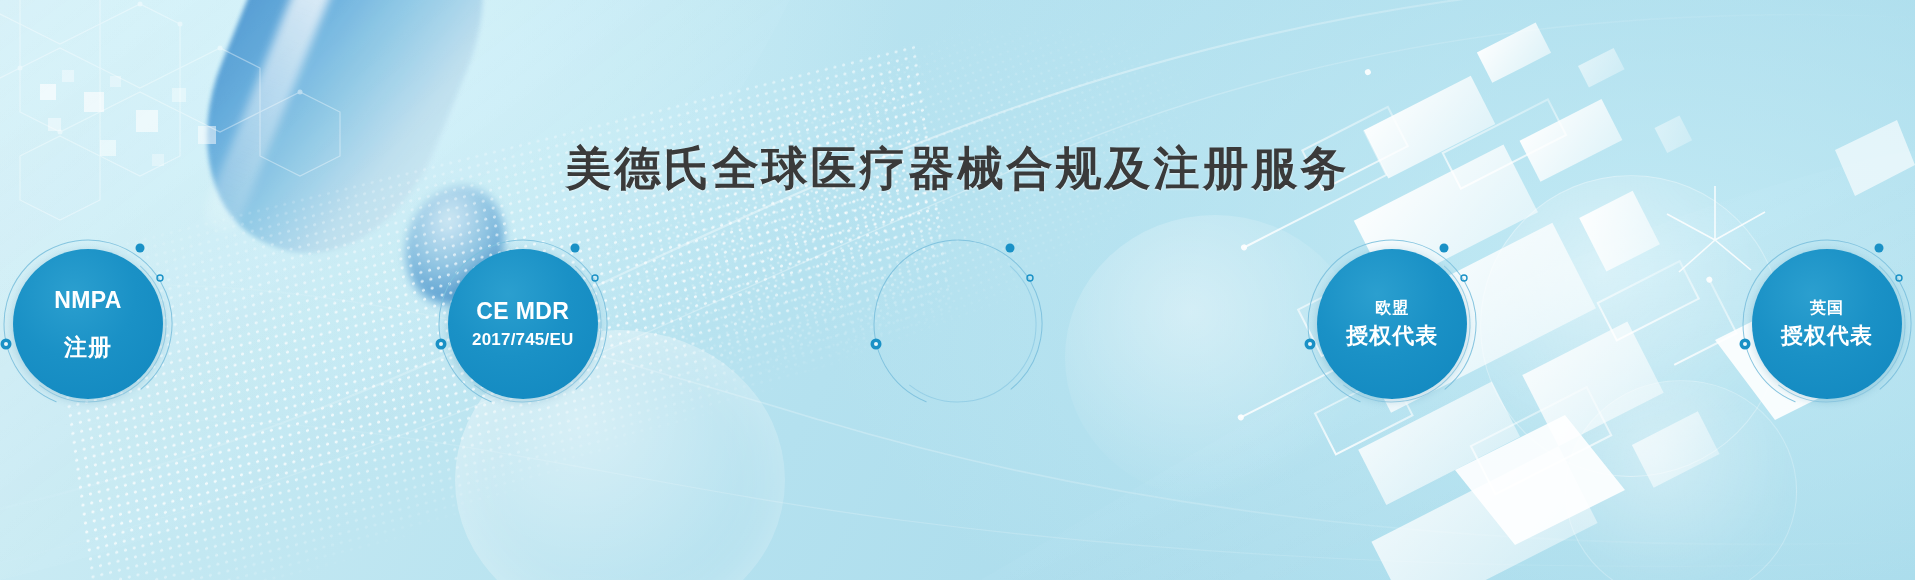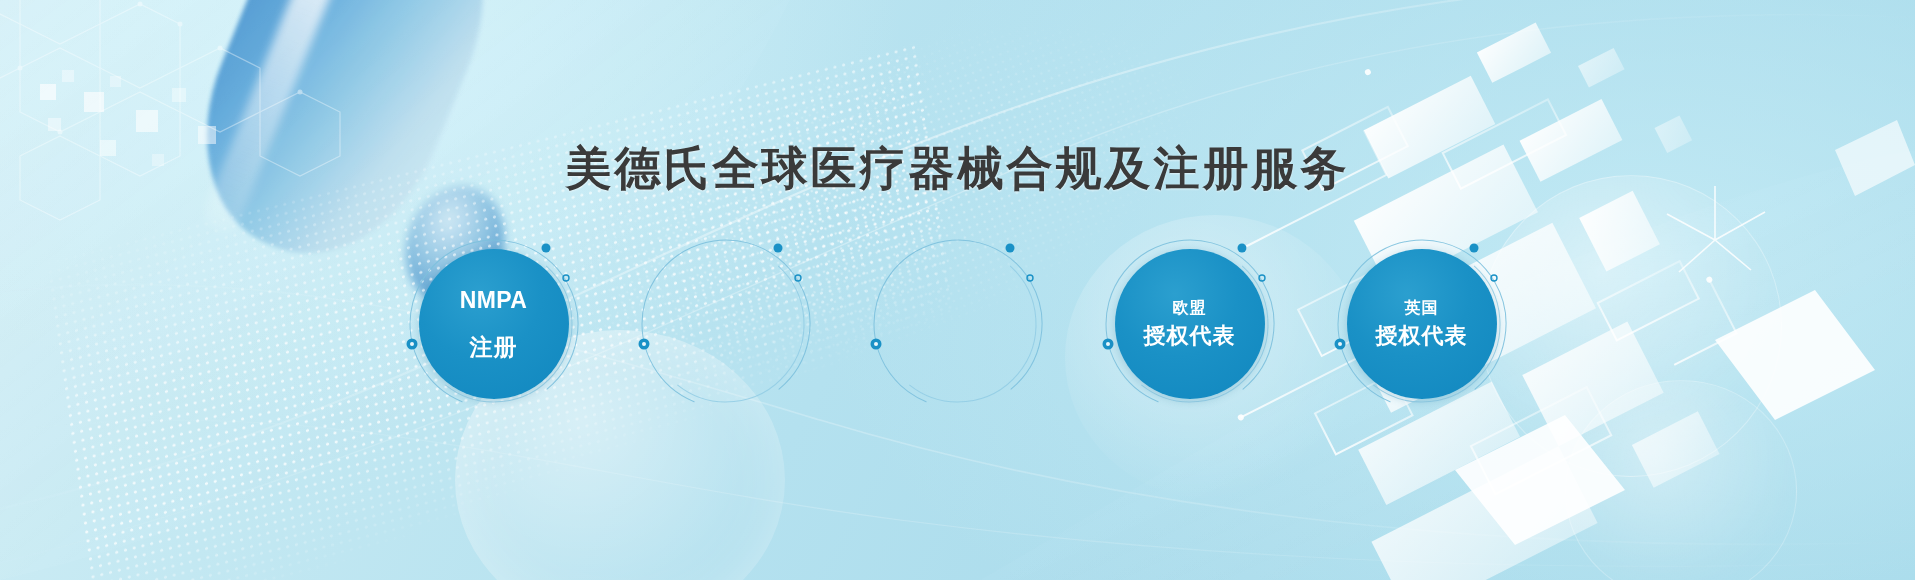--- a/index.html
+++ b/index.html
@@ -92,21 +92,21 @@
     font-size:46px;
     letter-spacing:3px;
     color:#3a3a3a;
     text-shadow:0 1px 2px rgba(255,255,255,.55);
     white-space:nowrap;
   }
 
   
   .badges{
     position:absolute;left:0;right:0;top:236px;
-    display:flex;justify-content:center;align-items:flex-start;
+    display:flex;justify-content:space-between;align-items:flex-start;
     gap:56px;
   }
   .badge-wrap{position:relative;width:176px;height:176px;}
   .ring{position:absolute;left:0;top:0;width:176px;height:176px;}
   .disc{
     position:absolute;left:13px;top:13px;width:150px;height:150px;border-radius:50%;
     background:radial-gradient(circle at 40% 30%,#2b9fcf 0%,#1a91c6 45%,#1187bf 100%);
     box-shadow:0 2px 10px rgba(14,95,140,.22);
     display:flex;flex-direction:column;align-items:center;justify-content:center;
     text-align:center;color:#fff;line-height:1.18;
@@ -279,20 +279,24 @@
 
     <div class="badge-wrap">
       <svg class="ring" viewBox="0 0 176 176">
         <circle cx="88" cy="88" r="84" fill="none" stroke="#7cc0dd" stroke-width="1" stroke-dasharray="250 90" stroke-linecap="round" transform="rotate(-120 88 88)" opacity=".9"></circle>
         <circle cx="88" cy="88" r="78" fill="none" stroke="#8fcbe4" stroke-width="1" stroke-dasharray="120 250" stroke-linecap="round" transform="rotate(40 88 88)" opacity=".8"></circle>
         <circle cx="6" cy="108" r="5.5" fill="#1a91c6"></circle>
         <circle cx="6" cy="108" r="2" fill="#eaf7fc"></circle>
         <circle cx="140" cy="12" r="4.5" fill="#1a91c6"></circle>
         <circle cx="160" cy="42" r="3" fill="none" stroke="#1a91c6" stroke-width="1.4"></circle>
       </svg>
+      <div class="disc">
+        <span class="l1">CE MDR</span>
+        <span class="l2">2017/745/EU</span>
+      </div>
     </div>
 
     <div class="badge-wrap">
       <svg class="ring" viewBox="0 0 176 176">
         <circle cx="88" cy="88" r="84" fill="none" stroke="#7cc0dd" stroke-width="1" stroke-dasharray="250 90" stroke-linecap="round" transform="rotate(-120 88 88)" opacity=".9"></circle>
         <circle cx="88" cy="88" r="78" fill="none" stroke="#8fcbe4" stroke-width="1" stroke-dasharray="120 250" stroke-linecap="round" transform="rotate(40 88 88)" opacity=".8"></circle>
         <circle cx="6" cy="108" r="5.5" fill="#1a91c6"></circle>
         <circle cx="6" cy="108" r="2" fill="#eaf7fc"></circle>
         <circle cx="140" cy="12" r="4.5" fill="#1a91c6"></circle>
         <circle cx="160" cy="42" r="3" fill="none" stroke="#1a91c6" stroke-width="1.4"></circle>

